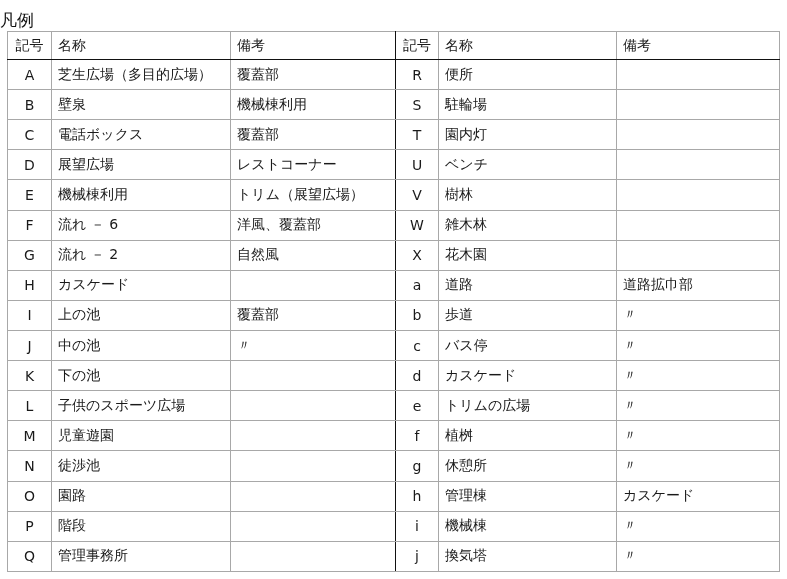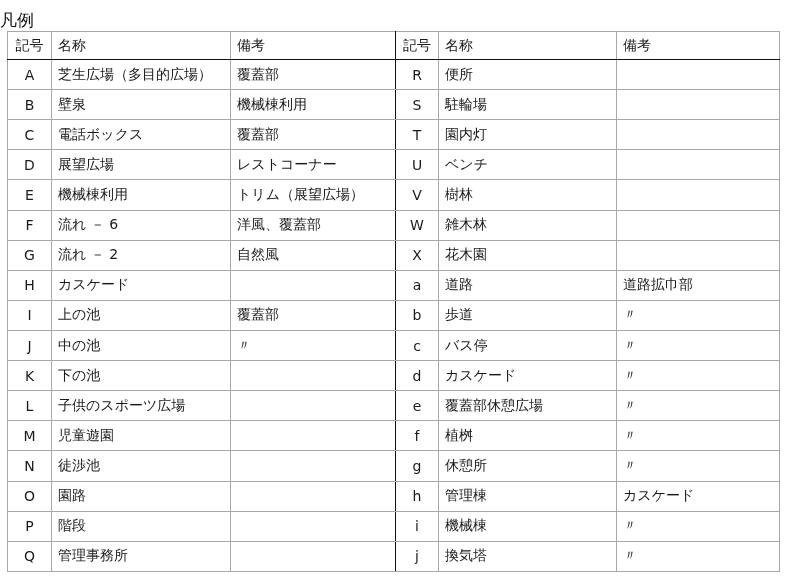--- a/index.html
+++ b/index.html
@@ -185,21 +185,21 @@
         <td class="divider"></td>
         <td class="code">d</td>
         <td>カスケード</td>
         <td>〃</td>
       </tr>
       <tr>
         <td class="code">L</td>
         <td>子供のスポーツ広場</td>
         <td class="divider"></td>
         <td class="code">e</td>
-        <td>覆蓋部休憩広場</td>
+        <td>トリムの広場</td>
         <td>〃</td>
       </tr>
       <tr>
         <td class="code">M</td>
         <td>児童遊園</td>
         <td class="divider"></td>
         <td class="code">f</td>
         <td>植桝</td>
         <td>〃</td>
       </tr>

